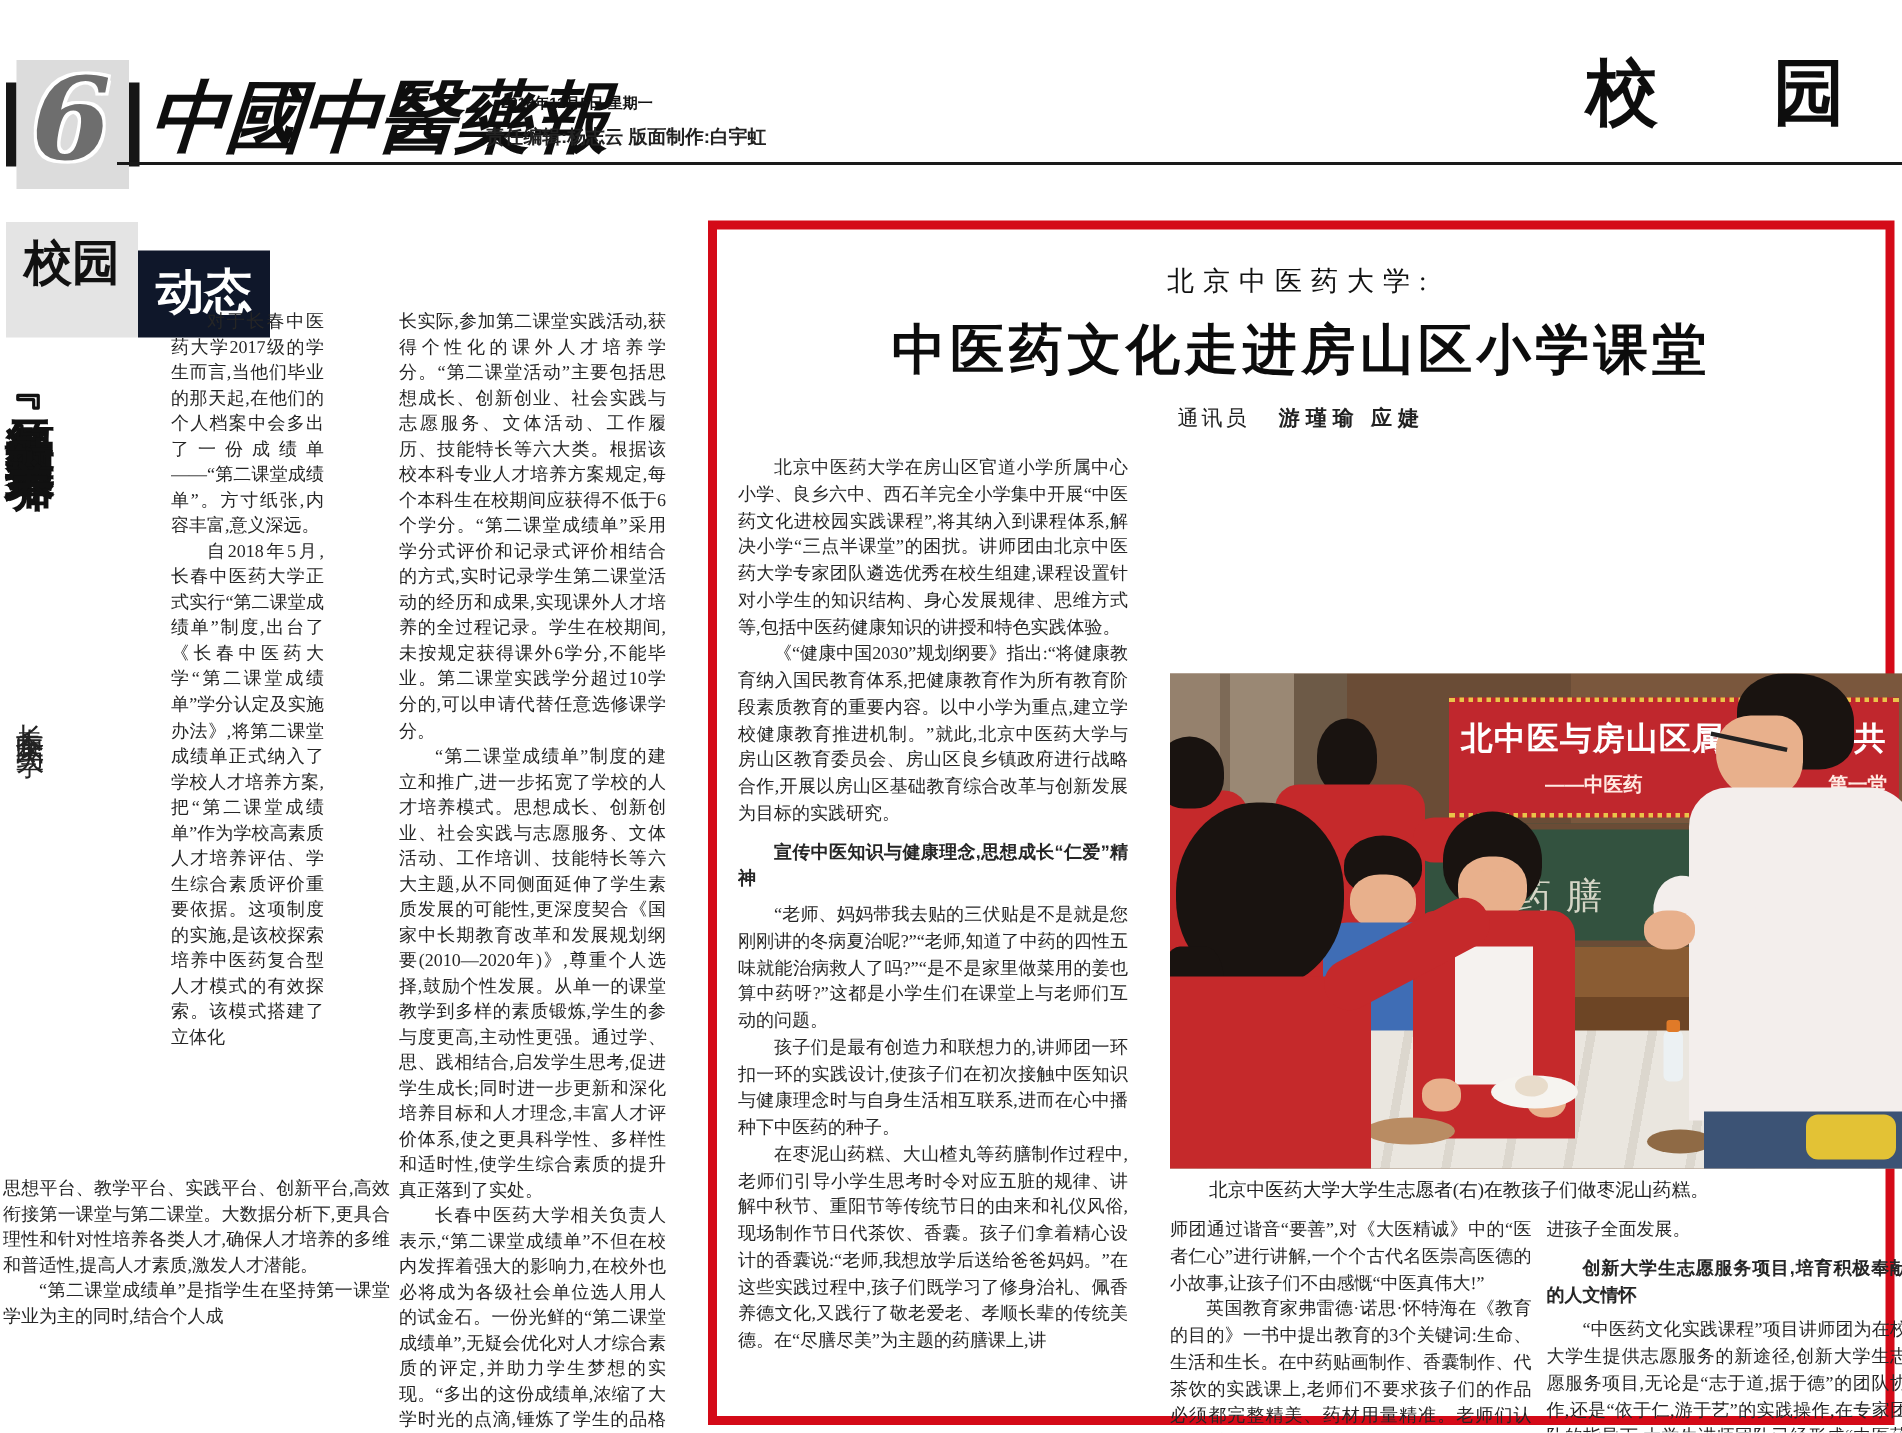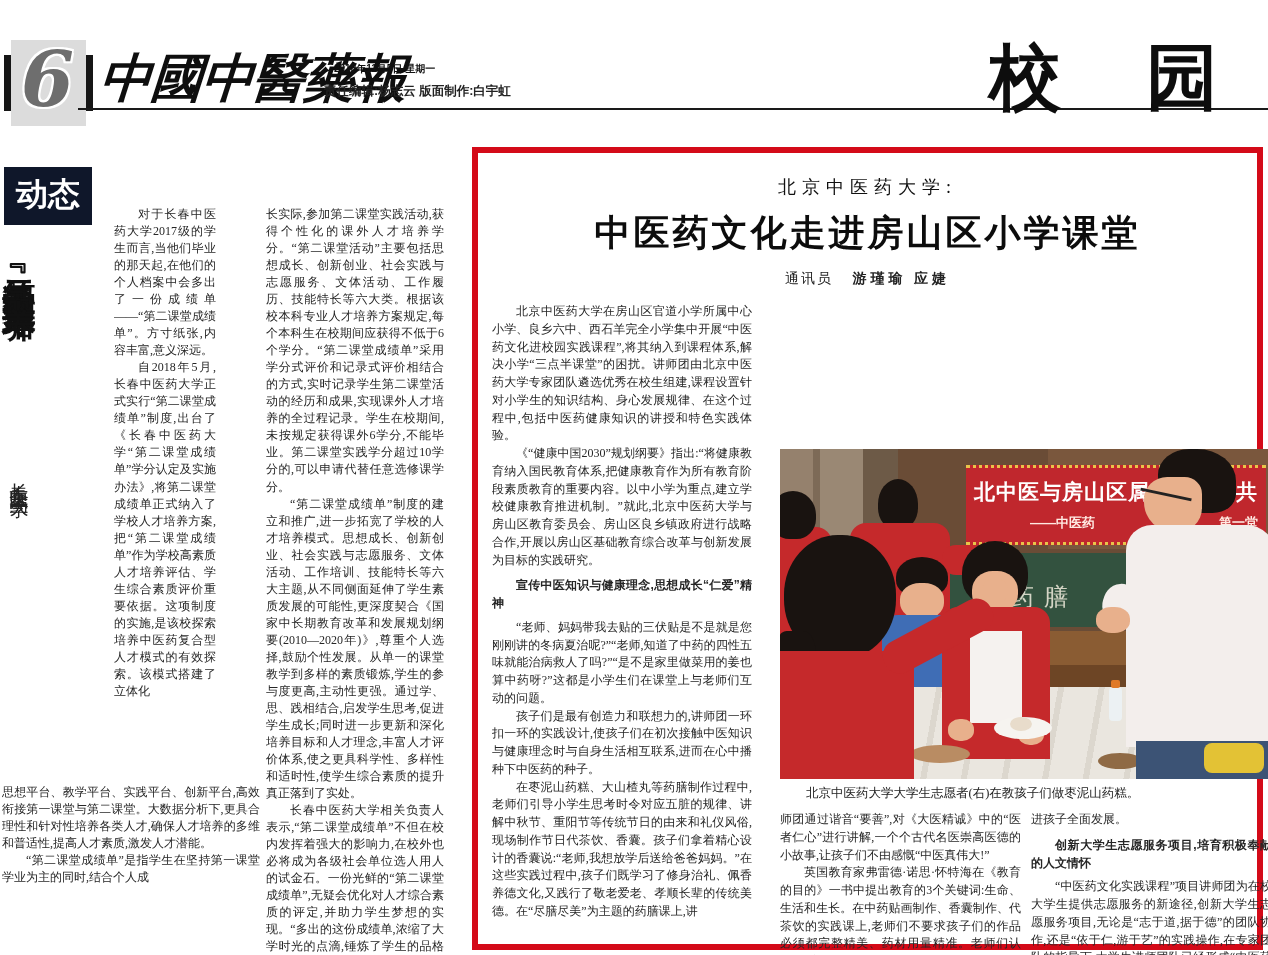--- a/index.html
+++ b/index.html
@@ -19,22 +19,22 @@
   .masthead {
     position:absolute; left:100px; top:44px; font-family:"DejaVu Serif",serif;
     font-weight:700; font-style:italic; font-size:52px; letter-spacing:-1px;
     color:#0e0e0e; transform:skewX(-4deg);
   }
   .dateblock { position:absolute; left:324px; top:62px; font-family:"Liberation Sans",sans-serif; }
   .dateblock .d1 { font-size:10px; font-weight:700; color:#111;margin-left:10px; }
   .dateblock .d2 { font-size:12.5px; color:#222; margin-top:7px; font-weight:700; }
   .header-rule { position:absolute; left:78px; right:0; top:108px; height:2px; background:#1a1a1a; }
   .section-big {
-    position:absolute; right:20px; top:30px; font-family:"DejaVu Serif",serif;
-    font-weight:700; font-size:72px; color:#0d0d0d; letter-spacing:30px; white-space:nowrap;
+    position:absolute; right:8px; top:30px; font-family:"DejaVu Serif",serif;
+    font-weight:700; font-size:48px; color:#0d0d0d; letter-spacing:30px; white-space:nowrap;
   }
   
   .seclabel { position:absolute; left:4px; top:148px; display:flex; font-size:32px; font-weight:700; }
   .seclabel .a { background:#e4e4e4; color:#111; padding:6px 12px 8px; }
   .seclabel .b { background:#0f172a; color:#fff; padding:6px 12px 8px;margin-top:19px; }
   
   #left-article { position:absolute; left:2px; top:206px; width:443px; height:748px; }
   .v-head {
     position:absolute; left:0; top:46px; height:525px; writing-mode:vertical-rl;
     text-orientation:upright;
@@ -121,20 +121,21 @@
   </div>
   <div class="masthead">中國中醫藥報</div>
   <div class="dateblock">
     <div class="d1">2018年11月5日 星期一</div>
     <div class="d2">责任编辑:杨志云    版面制作:白宇虹</div>
   </div>
   <div class="header-rule"></div>
   <div class="section-big">校 园</div>
 
   <div class="seclabel">
+    <span class="a">校园</span>
     <span class="b">动态</span>
   </div>
 
   <div id="left-article">
     <div class="v-head">
       <span class="main">『第二课堂』助力复合型人才培养</span>
       <span class="sub">长春中医药大学:</span>
     </div>
     <div class="colA body-text">
       <p class="ind">对于长春中医药大学2017级的学生而言,当他们毕业的那天起,在他们的个人档案中会多出了一份成绩单——“第二课堂成绩单”。方寸纸张,内容丰富,意义深远。</p>
@@ -155,21 +156,21 @@
   <div id="right-article">
     <div class="r-kicker">北京中医药大学:</div>
     <div class="r-head">中医药文化走进房山区小学课堂</div>
     <div class="r-byline">
       <span>通讯员</span>
       <span class="names">游瑾瑜  应婕</span>
     </div>
 
     <div class="r-body">
       <div class="rcol1 body-text">
-        <p class="ind">北京中医药大学在房山区官道小学所属中心小学、良乡六中、西石羊完全小学集中开展“中医药文化进校园实践课程”,将其纳入到课程体系,解决小学“三点半课堂”的困扰。讲师团由北京中医药大学专家团队遴选优秀在校生组建,课程设置针对小学生的知识结构、身心发展规律、在这个过程中,包括中医药健康知识的讲授和特色实践体验。</p>
+        <p class="ind">北京中医药大学在房山区官道小学所属中心小学、良乡六中、西石羊完全小学集中开展“中医药文化进校园实践课程”,将其纳入到课程体系,解决小学“三点半课堂”的困扰。讲师团由北京中医药大学专家团队遴选优秀在校生组建,课程设置针对小学生的知识结构、身心发展规律、思维方式等,包括中医药健康知识的讲授和特色实践体验。</p>
         <p class="ind">《“健康中国2030”规划纲要》指出:“将健康教育纳入国民教育体系,把健康教育作为所有教育阶段素质教育的重要内容。以中小学为重点,建立学校健康教育推进机制。”就此,北京中医药大学与房山区教育委员会、房山区良乡镇政府进行战略合作,开展以房山区基础教育综合改革与创新发展为目标的实践研究。</p>
         <p class="subhead">宣传中医知识与健康理念,思想成长“仁爱”精神</p>
         <p class="ind">“老师、妈妈带我去贴的三伏贴是不是就是您刚刚讲的冬病夏治呢?”“老师,知道了中药的四性五味就能治病救人了吗?”“是不是家里做菜用的姜也算中药呀?”这都是小学生们在课堂上与老师们互动的问题。</p>
         <p class="ind">孩子们是最有创造力和联想力的,讲师团一环扣一环的实践设计,使孩子们在初次接触中医知识与健康理念时与自身生活相互联系,进而在心中播种下中医药的种子。</p>
         <p class="ind">在枣泥山药糕、大山楂丸等药膳制作过程中,老师们引导小学生思考时令对应五脏的规律、讲解中秋节、重阳节等传统节日的由来和礼仪风俗,现场制作节日代茶饮、香囊。孩子们拿着精心设计的香囊说:“老师,我想放学后送给爸爸妈妈。”在这些实践过程中,孩子们既学习了修身治礼、佩香养德文化,又践行了敬老爱老、孝顺长辈的传统美德。在“尽膳尽美”为主题的药膳课上,讲</p>
       </div>
 
       <div class="photo">
         <div class="ph-wall"></div>
         <div class="ph-door"></div>

